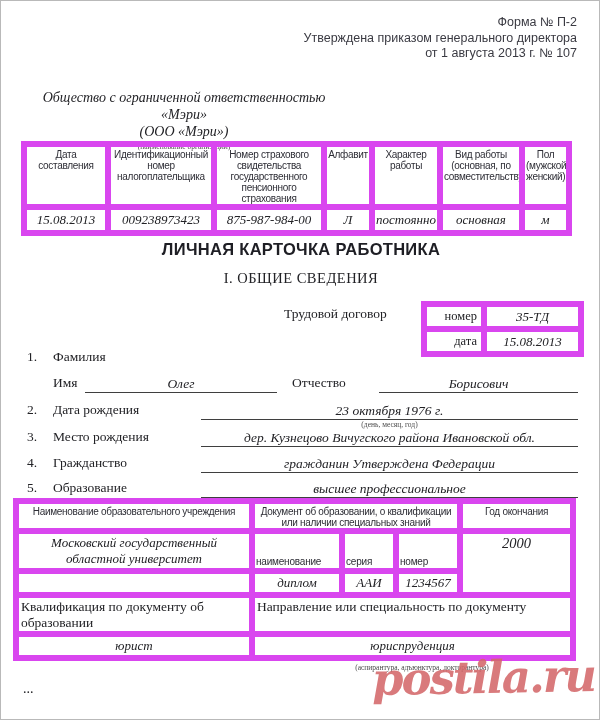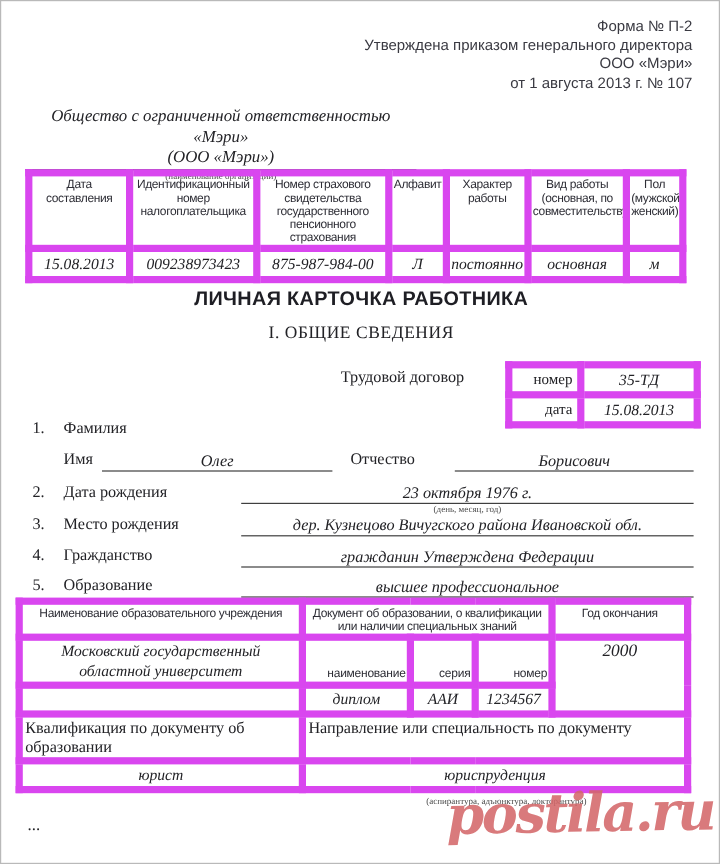--- a/index.html
+++ b/index.html
@@ -54,21 +54,21 @@
     font-size:13.5px; white-space:nowrap; }
   .uline { position:absolute; border-bottom:1px solid #3f3f3f; text-align:center;
     font-family:"Liberation Serif", serif; font-style:italic; font-size:13.5px;
     height:17px; line-height:17px; white-space:nowrap; }
   .tiny-caption { position:absolute; text-align:center;
     font-family:"Liberation Serif", serif; font-size:7.5px; color:#4a4a4a; }
 
   
   .edu-table { top:497px; left:12px; width:557px; }
   .edu-table td.sub { font-family:"Liberation Sans", sans-serif; font-size:10px;
-    letter-spacing:-0.2px; text-align:right; vertical-align:bottom;
+    letter-spacing:-0.2px; text-align:left; vertical-align:bottom;
     padding-bottom:1px; color:#2e2e36; }
   .edu-table td.plain { font-family:Liberation Serif, serif; font-size:13.5px;
     line-height:16px; vertical-align:top; padding:1px 2px 0 2px; }
   .edu-table td.year { vertical-align:top; font-size:14.5px; }
   .edu-table td.inst { line-height:16px; }
 
   
   .pg-label { top:644px; left:22px; width:250px; font-family:"Liberation Serif", serif;
     font-size:13.5px; line-height:17px; }
   .ellipsis { top:680px; left:22px; font-family:"Liberation Serif", serif; font-size:14px; }
@@ -79,21 +79,20 @@
     opacity:0.88; transform:rotate(-1deg); }
 </style>
 </head>
 <body>
 
 <div class="page">
 
   <div class="abs approval">
     <div>Форма № П-2</div>
     <div>Утверждена приказом генерального директора</div>
-    <div>ООО «Мэри»</div>
     <div>от 1 августа 2013 г. № 107</div>
   </div>
 
   <div class="abs org">
     <div class="org-full">Общество с ограниченной ответственностью «Мэри»</div>
     <div class="org-short">(ООО «Мэри»)</div>
     <div class="org-caption">(наименование организации)</div>
   </div>
 
   <table class="abs info-table">

